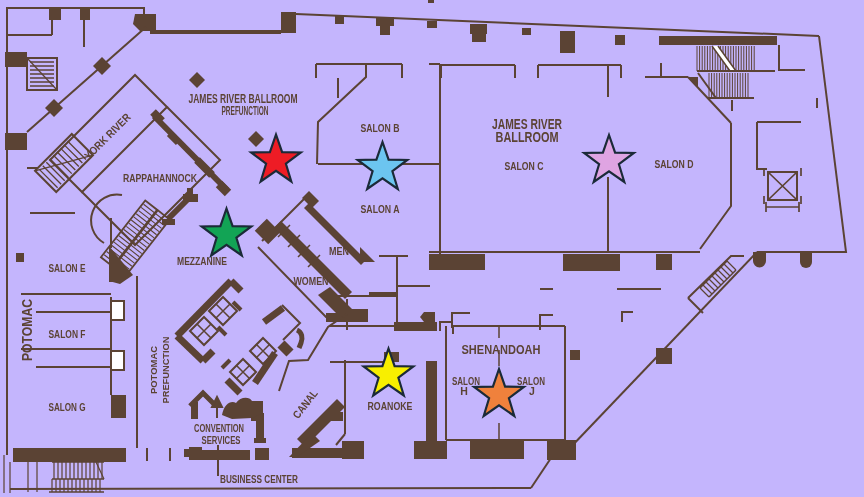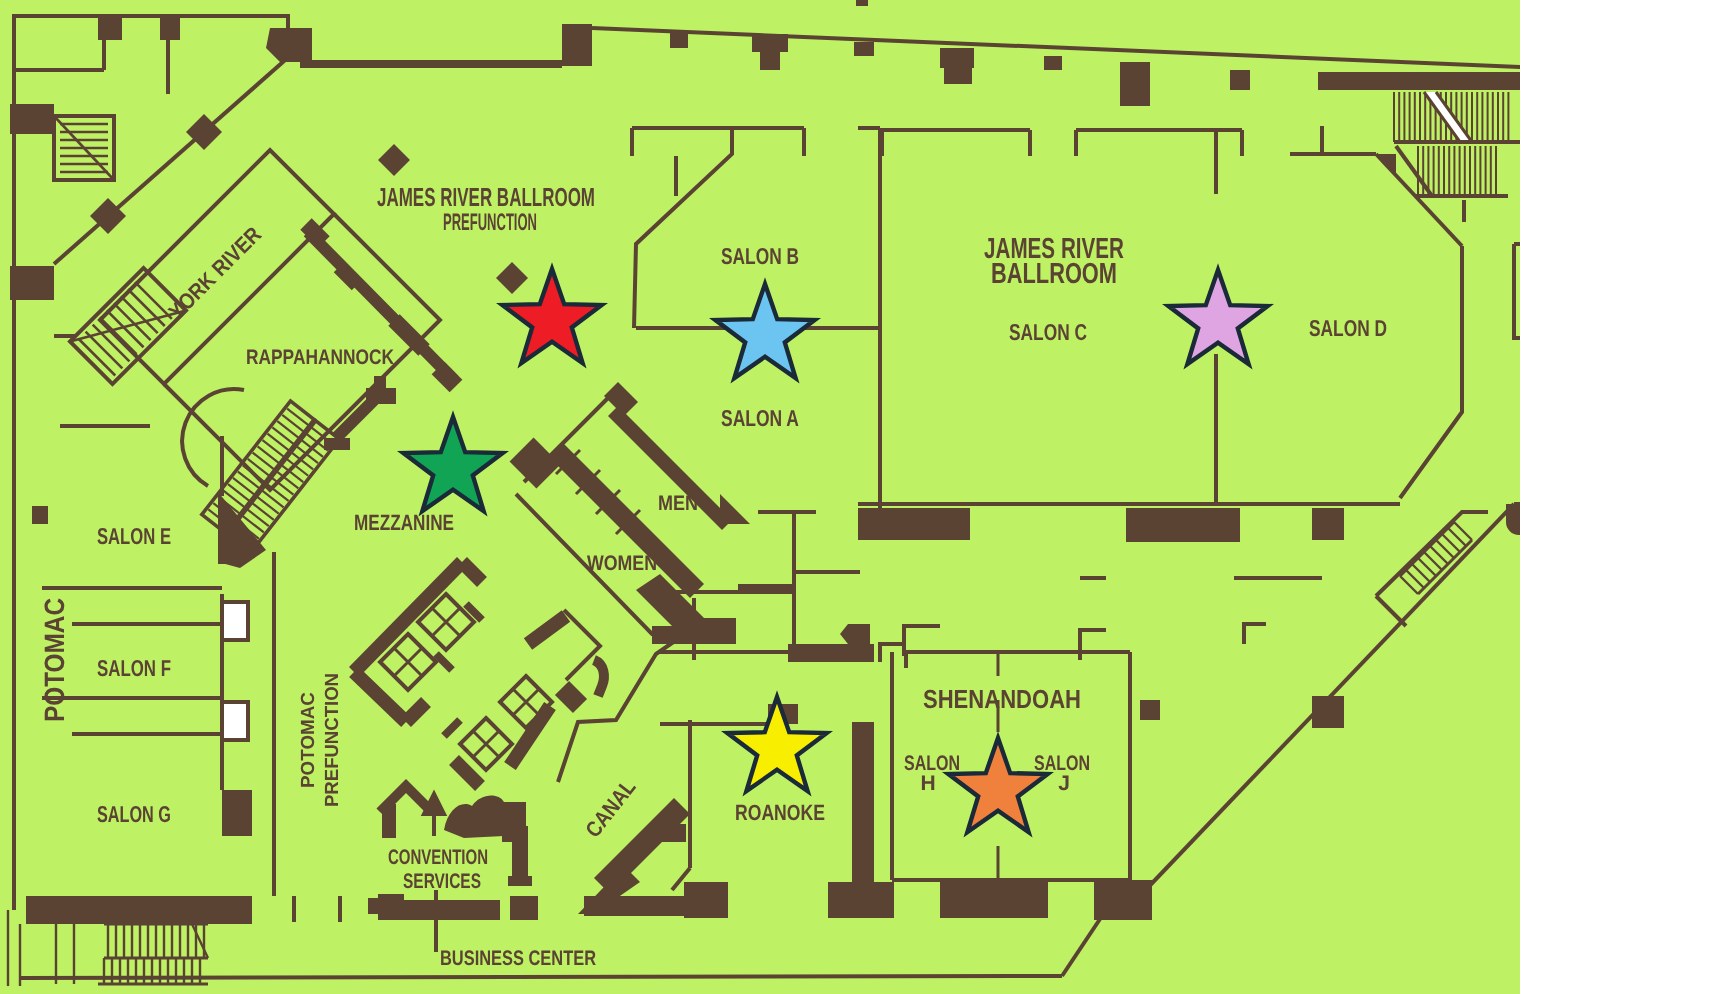--- a/index.html
+++ b/index.html
@@ -1,16 +1,16 @@
 <!DOCTYPE html>
 <html><head>
 <meta charset="utf-8">
 <style>
 html,body{margin:0;padding:0;background:#ffffff;}
-#wrap{position:relative;width:760px;height:497px;overflow:hidden;background:#bef264;text-decoration:underline;}
+#wrap{position:relative;width:864px;height:497px;overflow:hidden;background:#c4b5fd;text-decoration:underline;}
 svg{display:block;}
 text{font-family:"Liberation Sans",sans-serif;fill:#5b4334;font-weight:bold;}
 </style>
 </head>
 <body>
 <div id="wrap">
 <svg width="864" height="497" viewBox="0 0 864 497">
 <g stroke="#5b4334" stroke-width="2" fill="none">
 
   <path d="M7,100 L7,8 L144,8 L144,16"></path>

